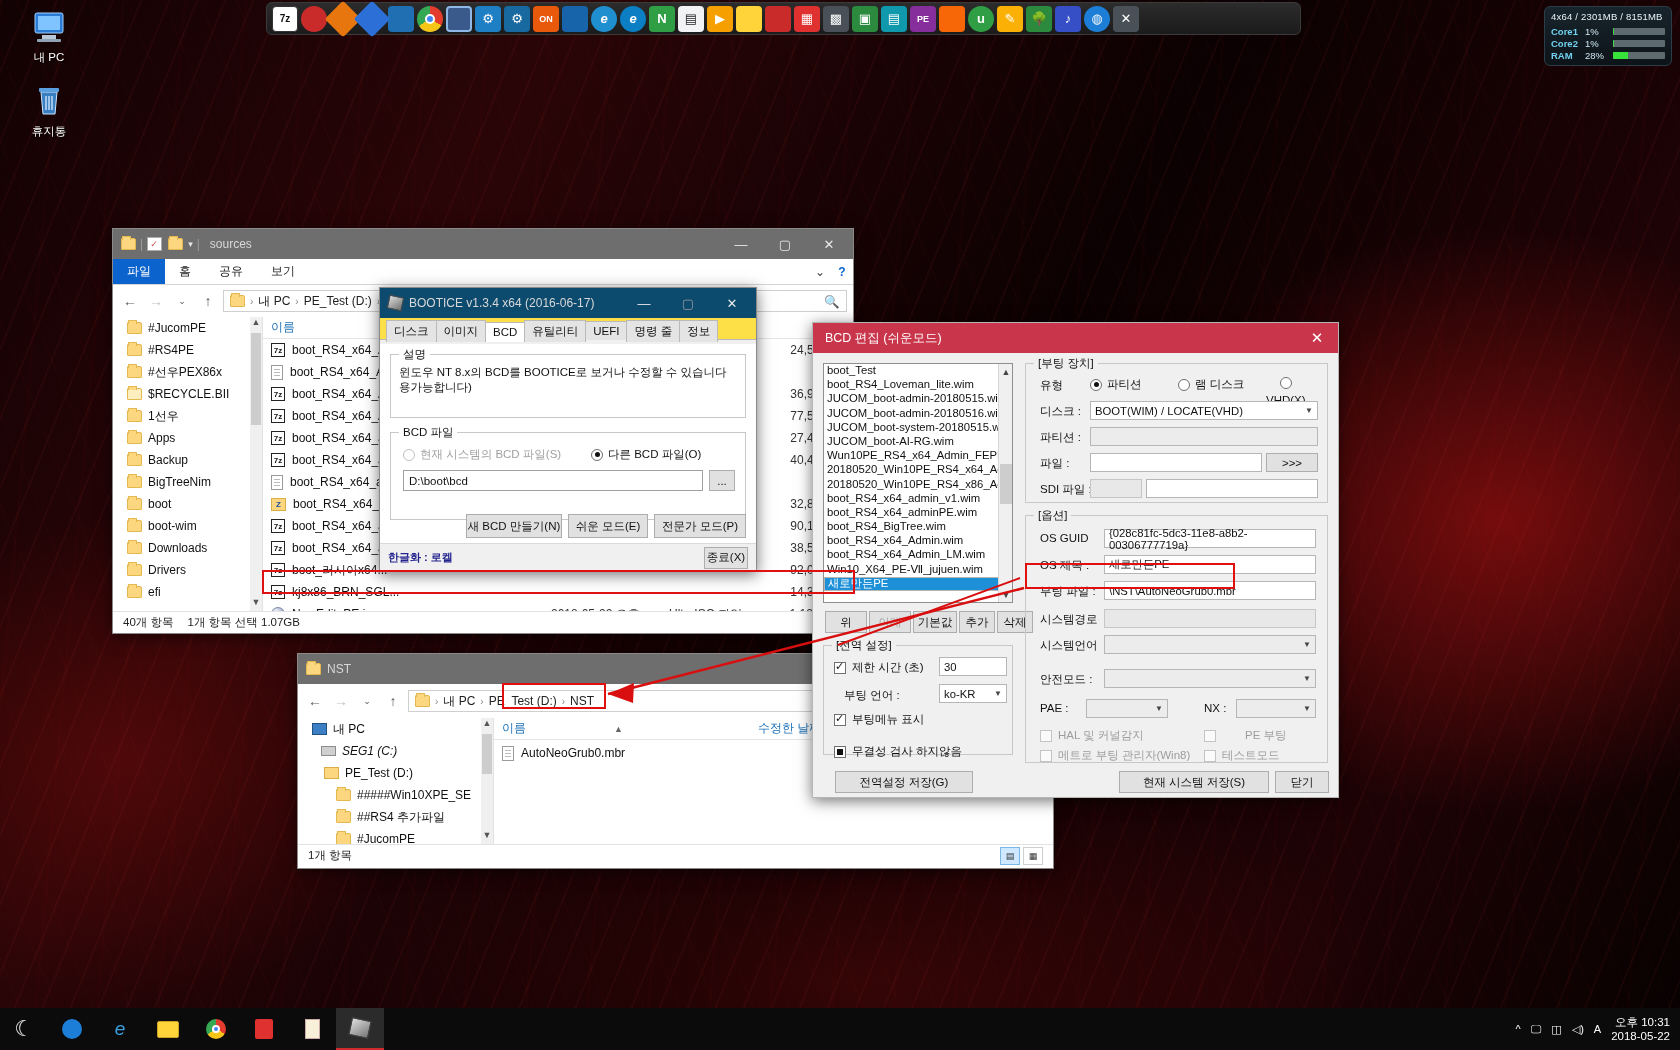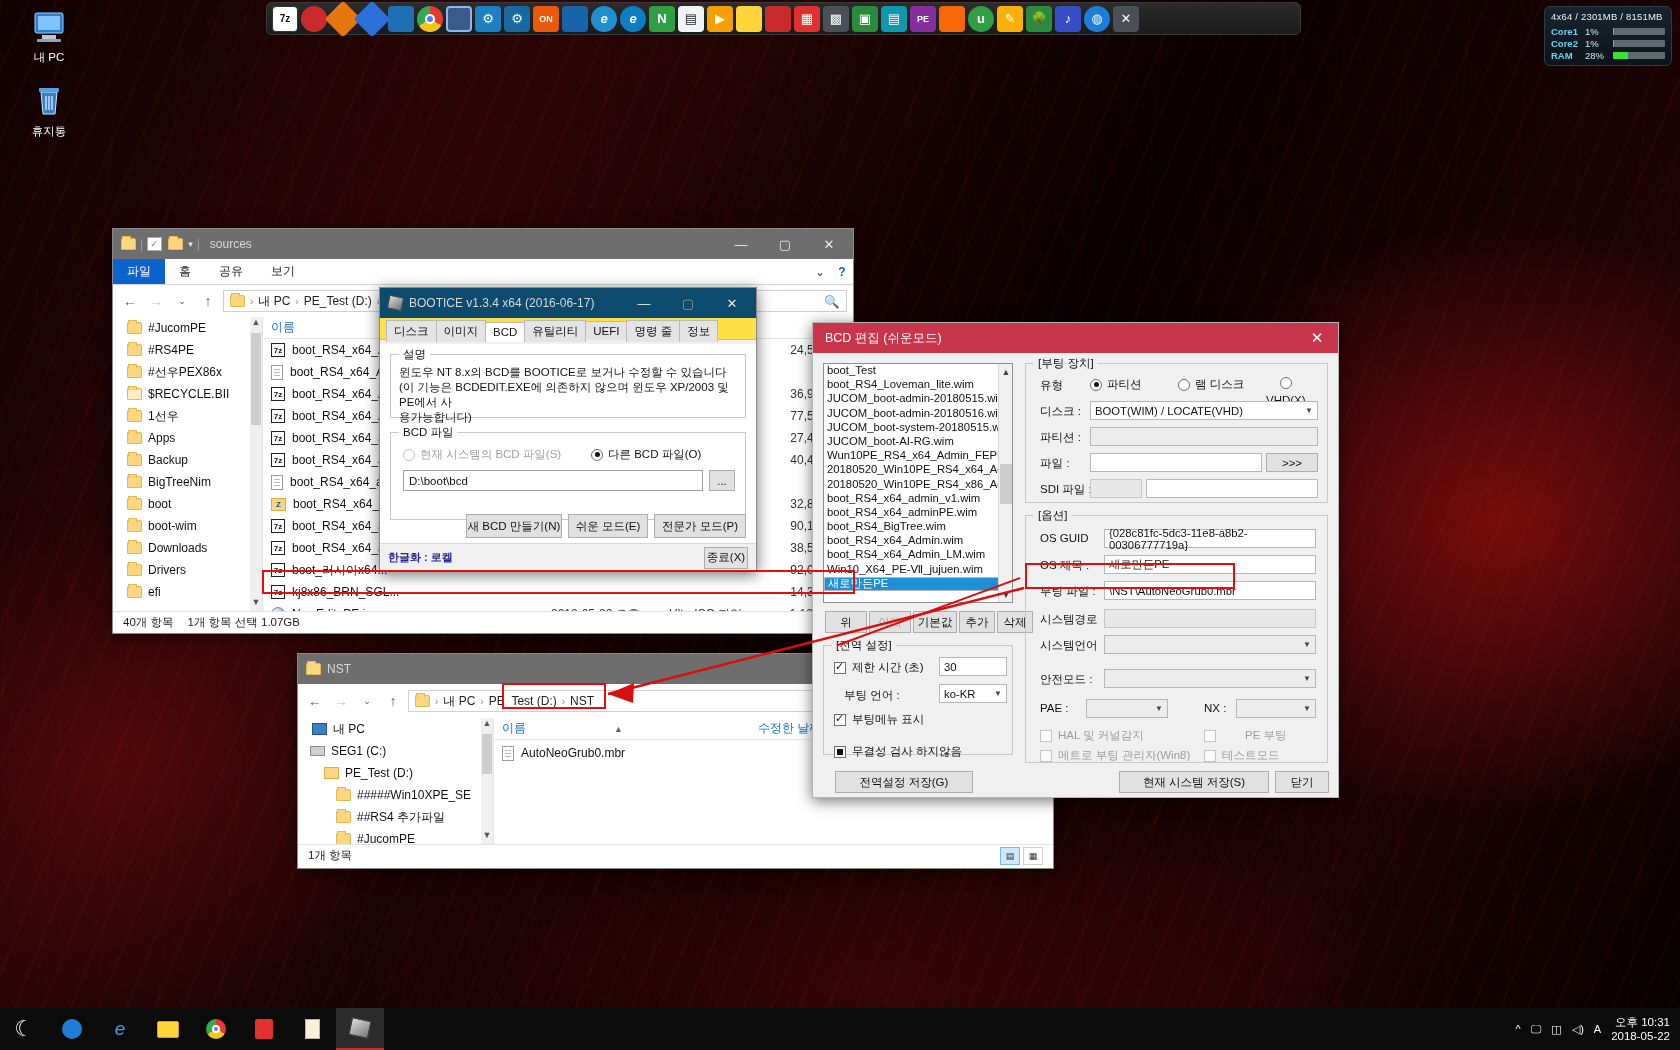--- a/index.html
+++ b/index.html
@@ -486,21 +486,20 @@
     <div class="bt-tab">유틸리티</div>
     <div class="bt-tab">UEFI</div>
     <div class="bt-tab">명령 줄</div>
     <div class="bt-tab">정보</div>
   </div>
   <div style="position:absolute; left:0; top:56px; right:0; bottom:28px; background:#fff;">
     <div class="grp" style="left:10px; top:10px; right:10px; height:64px;">
       <span class="lg" style="background:#fff;">설명</span>
       <div class="bt-desc" style="padding:10px 8px 0;">
         <div>윈도우 NT 8.x의 BCD를 BOOTICE로 보거나 수정할 수 있습니다</div>
-        <div>(이 기능은 BCDEDIT.EXE에 의존하지 않으며 윈도우 XP/2003 및 PE에서 사</div>
         <div>용가능합니다)</div>
       </div>
     </div>
     <div class="grp" style="left:10px; top:88px; right:10px; height:88px;">
       <span class="lg" style="background:#fff;">BCD 파일</span>
       <div style="position:absolute; left:12px; top:14px;" class="radio dis">
         <i></i>
           <span>현재 시스템의 BCD 파일(S)</span>
       </div>
       <div style="position:absolute; left:200px; top:14px;" class="radio on">
@@ -542,21 +541,21 @@
       <span class="sep">›</span>
       <span>NST</span>
     </div>
   </div>
   <div style="display:flex; height:126px; background:#fff;">
     <div class="exp-tree" style="width:196px;">
       <div class="tree-item">
         <span style="width:15px;height:12px;background:#3c7fc4;border:1px solid #21527f;display:inline-block;"></span>
         <span>내 PC</span>
       </div>
-      <div class="tree-item" style="padding-left:12px;">
+      <div class="tree-item" style="padding-left:23px;font-style:italic;">
         <span style="width:15px;height:10px;background:#cfcfcf;border:1px solid #8d8d8d;display:inline-block;"></span>
         <span>SEG1 (C:)</span>
       </div>
       <div class="tree-item" style="padding-left:26px;">
         <span style="width:15px;height:12px;background:#fcd77f;border:1px solid #d8ae45;display:inline-block;"></span>
         <span>PE_Test (D:)</span>
       </div>
       <div class="tree-item" style="padding-left:38px;">
           <span class="folder"></span>
           <span>#####Win10XPE_SE</span>

